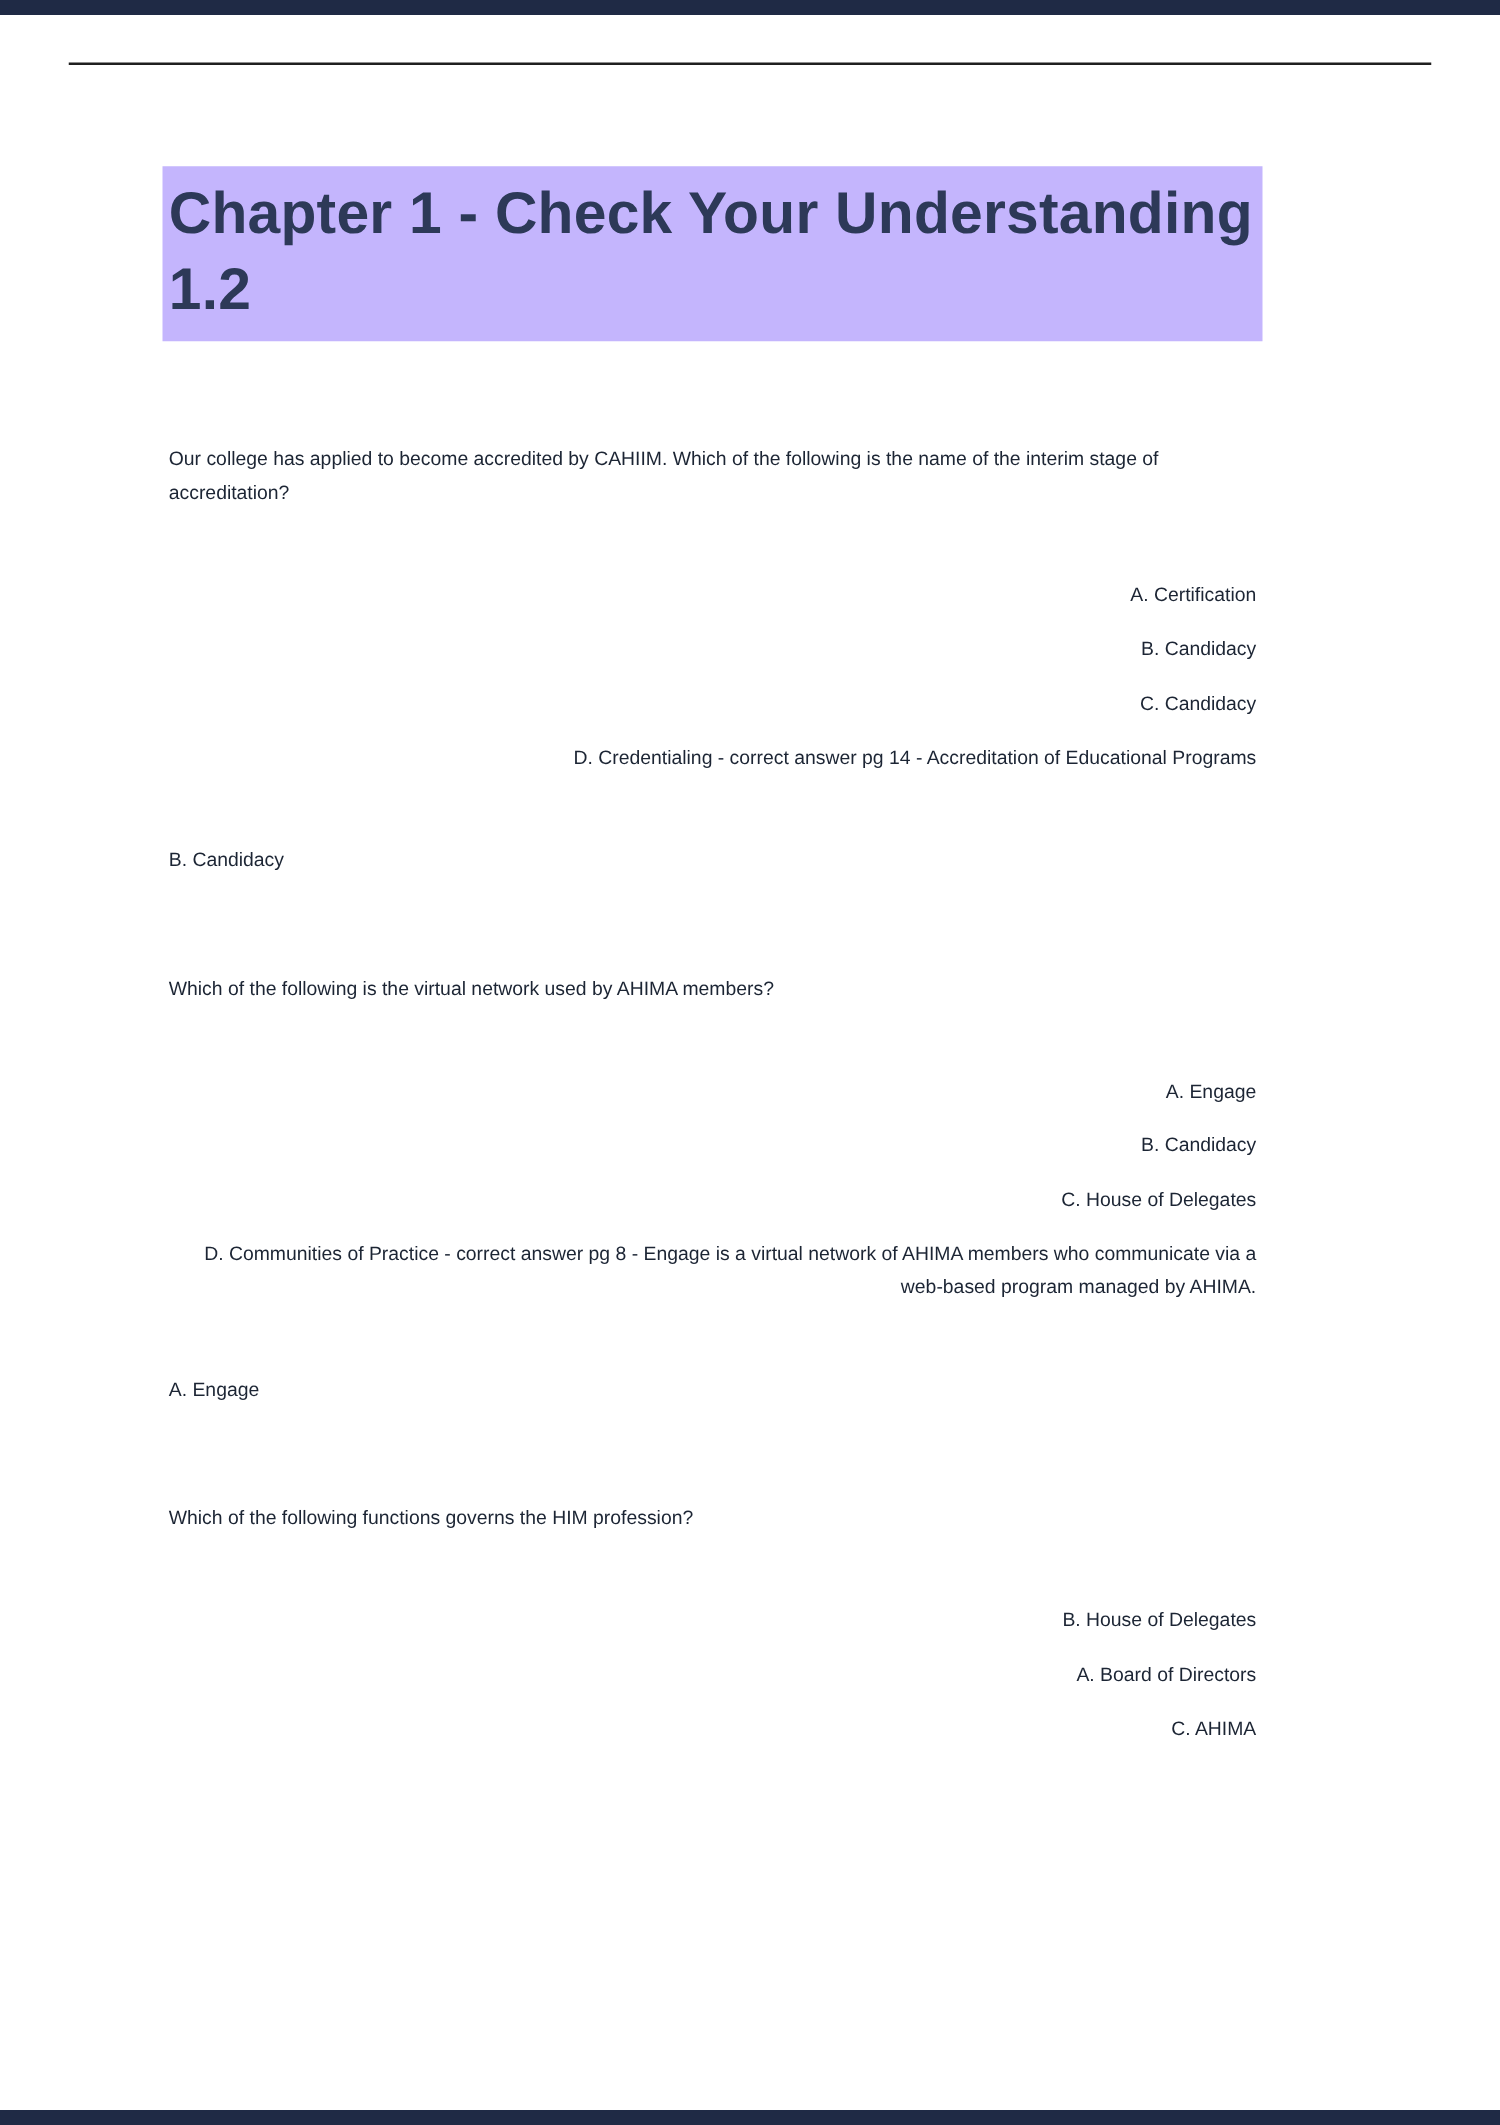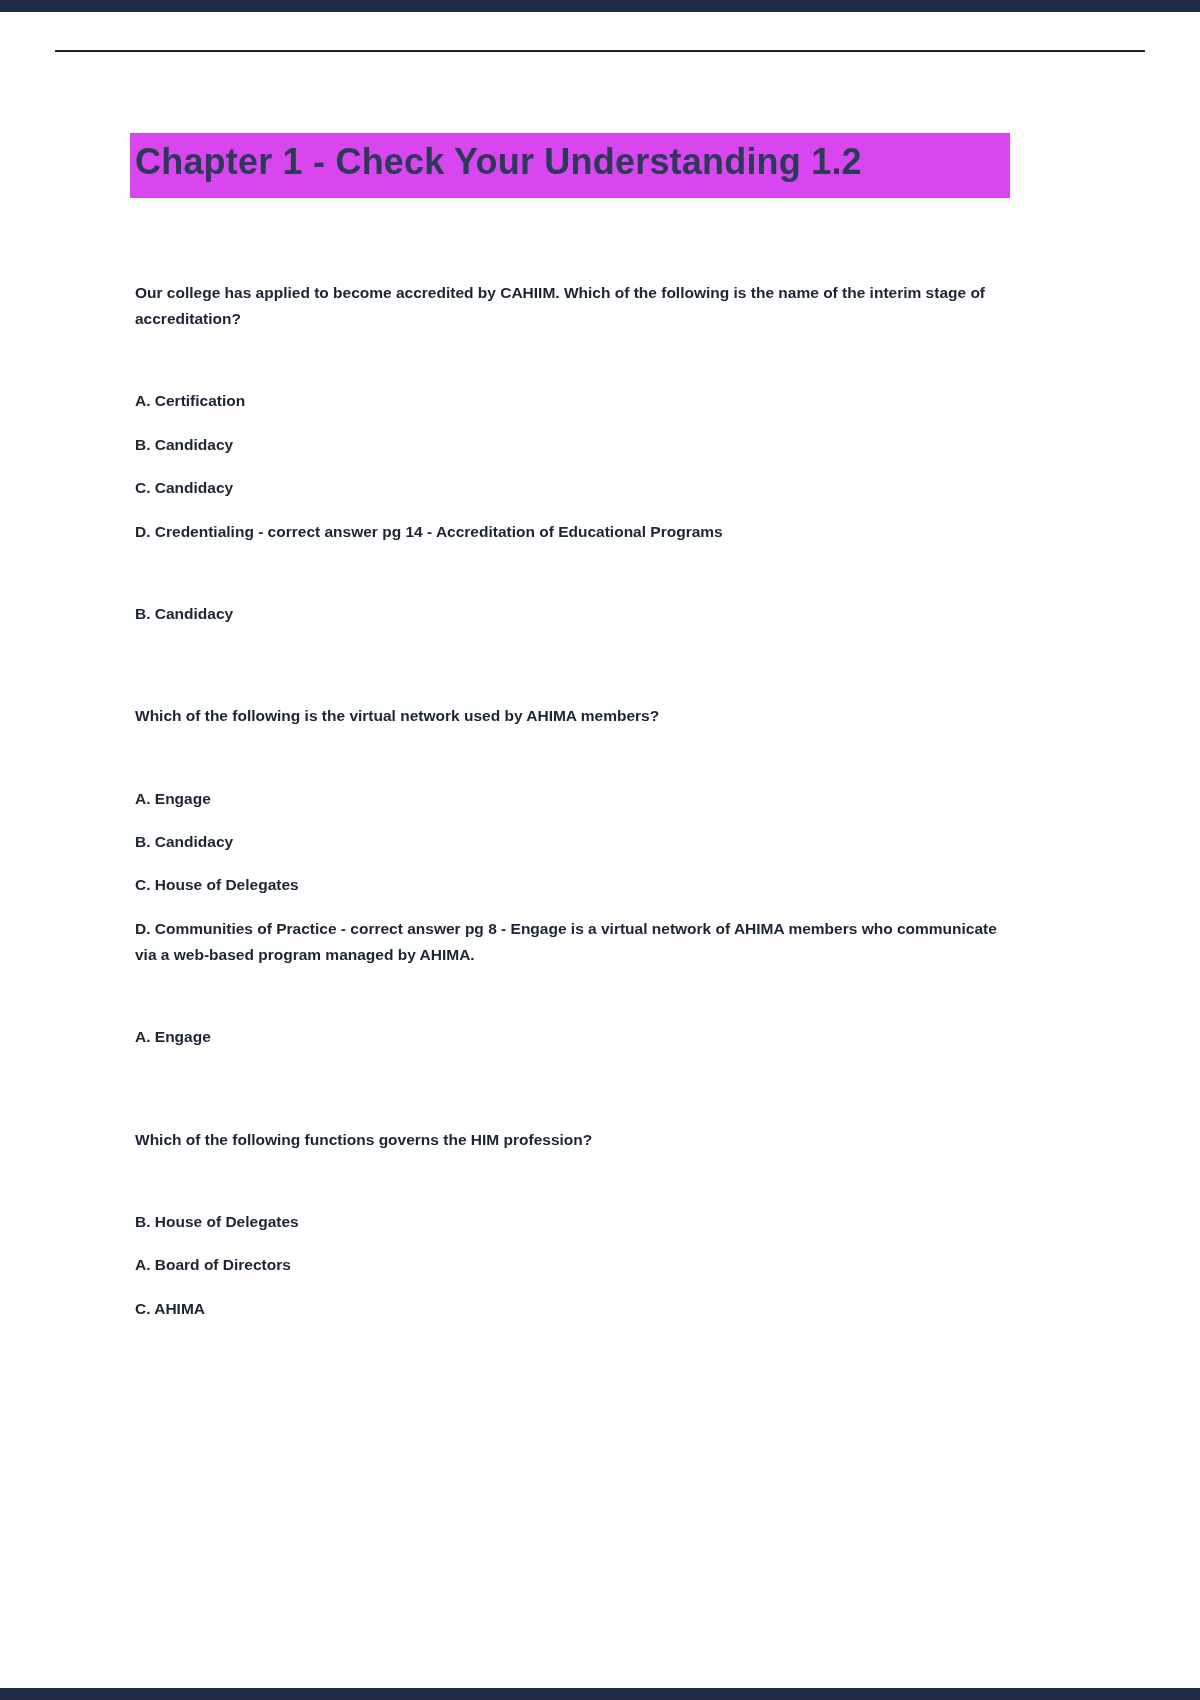--- a/index.html
+++ b/index.html
@@ -26,44 +26,44 @@
     background: #1f2a45;
   }
   .rule {
     border: none;
     border-top: 2px solid #1f1f1f;
     margin: 50px 55px 0 55px;
   }
   .title {
     margin: 81px 0 0 130px;
     width: 875px;
-    background: #d946ef;
+    background: #c4b5fd;
     color: #2d3958;
-    font-size: 36px;
+    font-size: 47px;
     font-weight: 700;
     line-height: 1.3;
     padding: 6px 0 12px 5px;
     letter-spacing: 0.2px;
   }
   .content {
     margin-left: 135px;
     width: 870px;
     padding-top: 82px;
     font-size: 15.5px;
     line-height: 1.7;
-    font-weight: bold;
   }
   .qa {
     margin: 0 0 76px 0;
   }
   .question {
     margin: 0 0 56px 0;
   }
   .option {
     margin: 0 0 17px 0;
+    text-align: right;
   }
   .answer {
     margin: 56px 0 0 0;
   }
   .bottom-bar {
     position: absolute;
     bottom: 0;
     left: 0;
     width: 100%;
     height: 12px;

